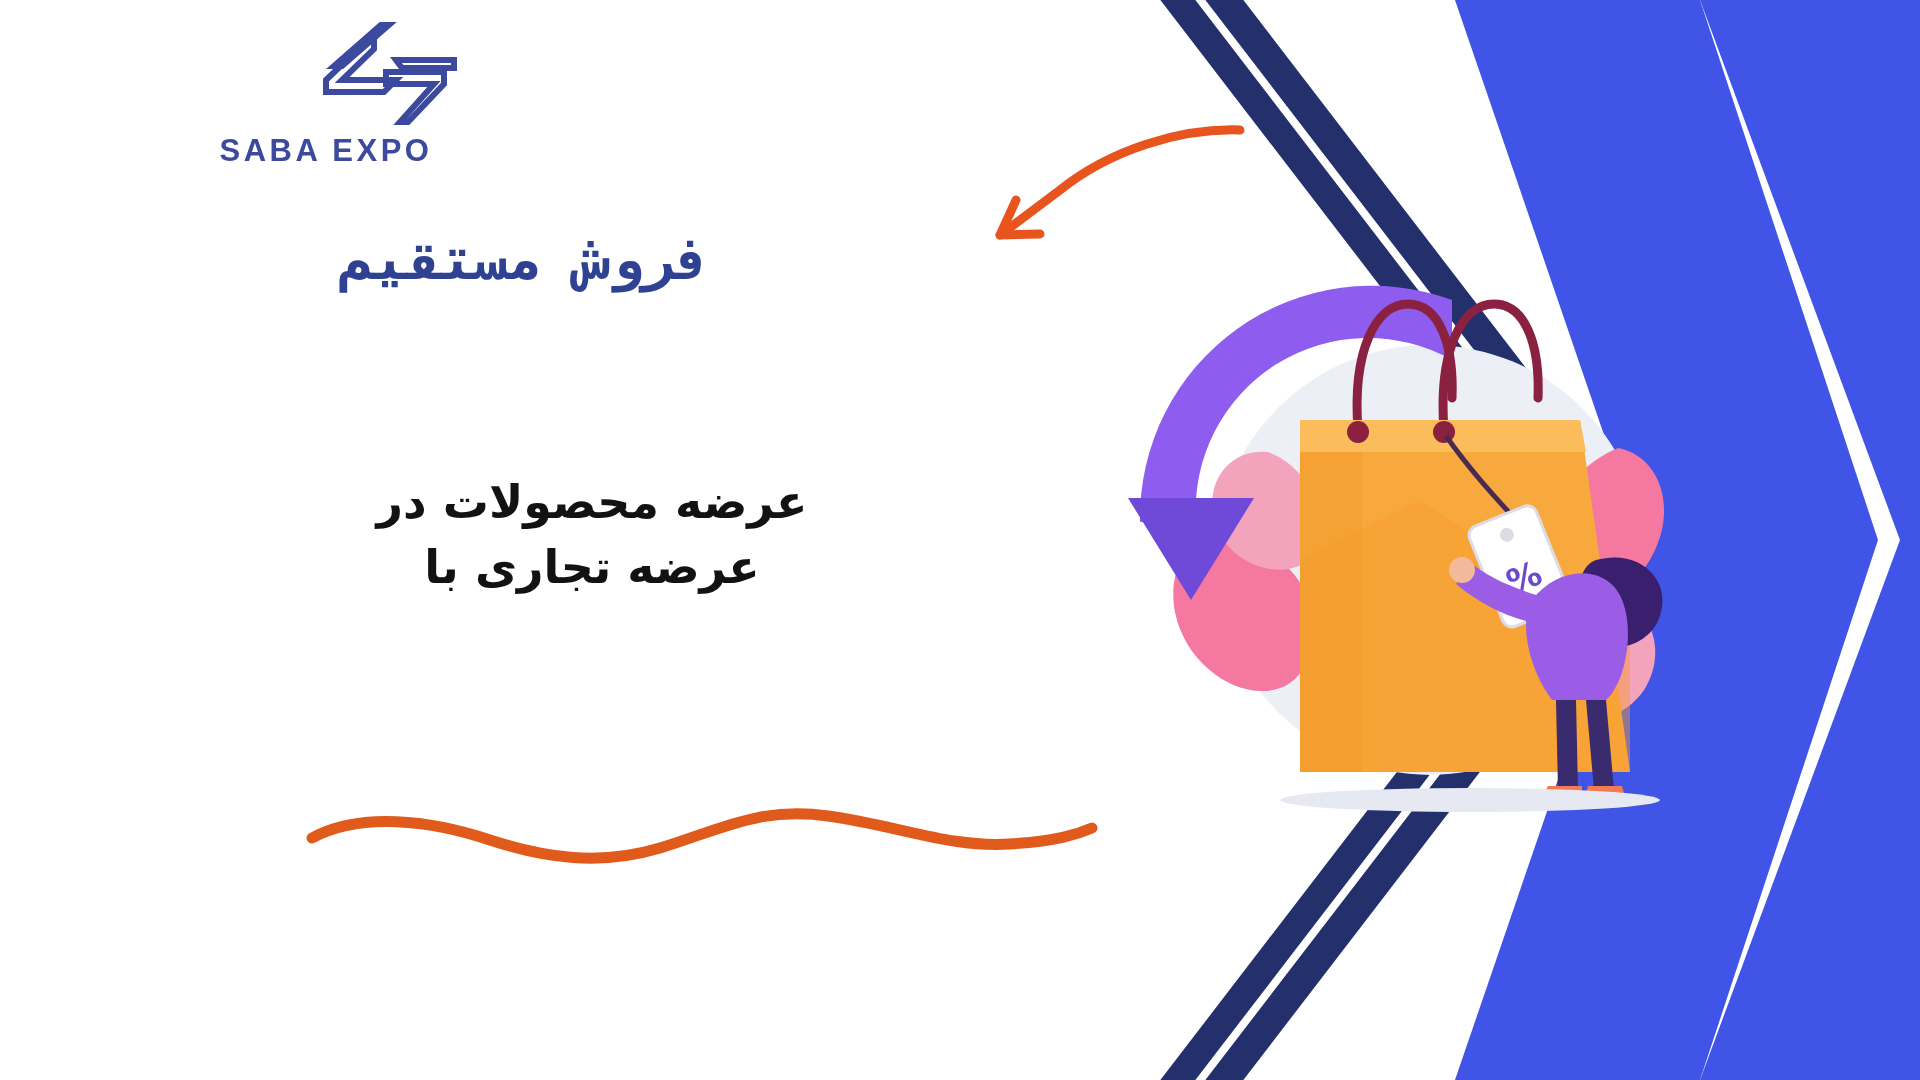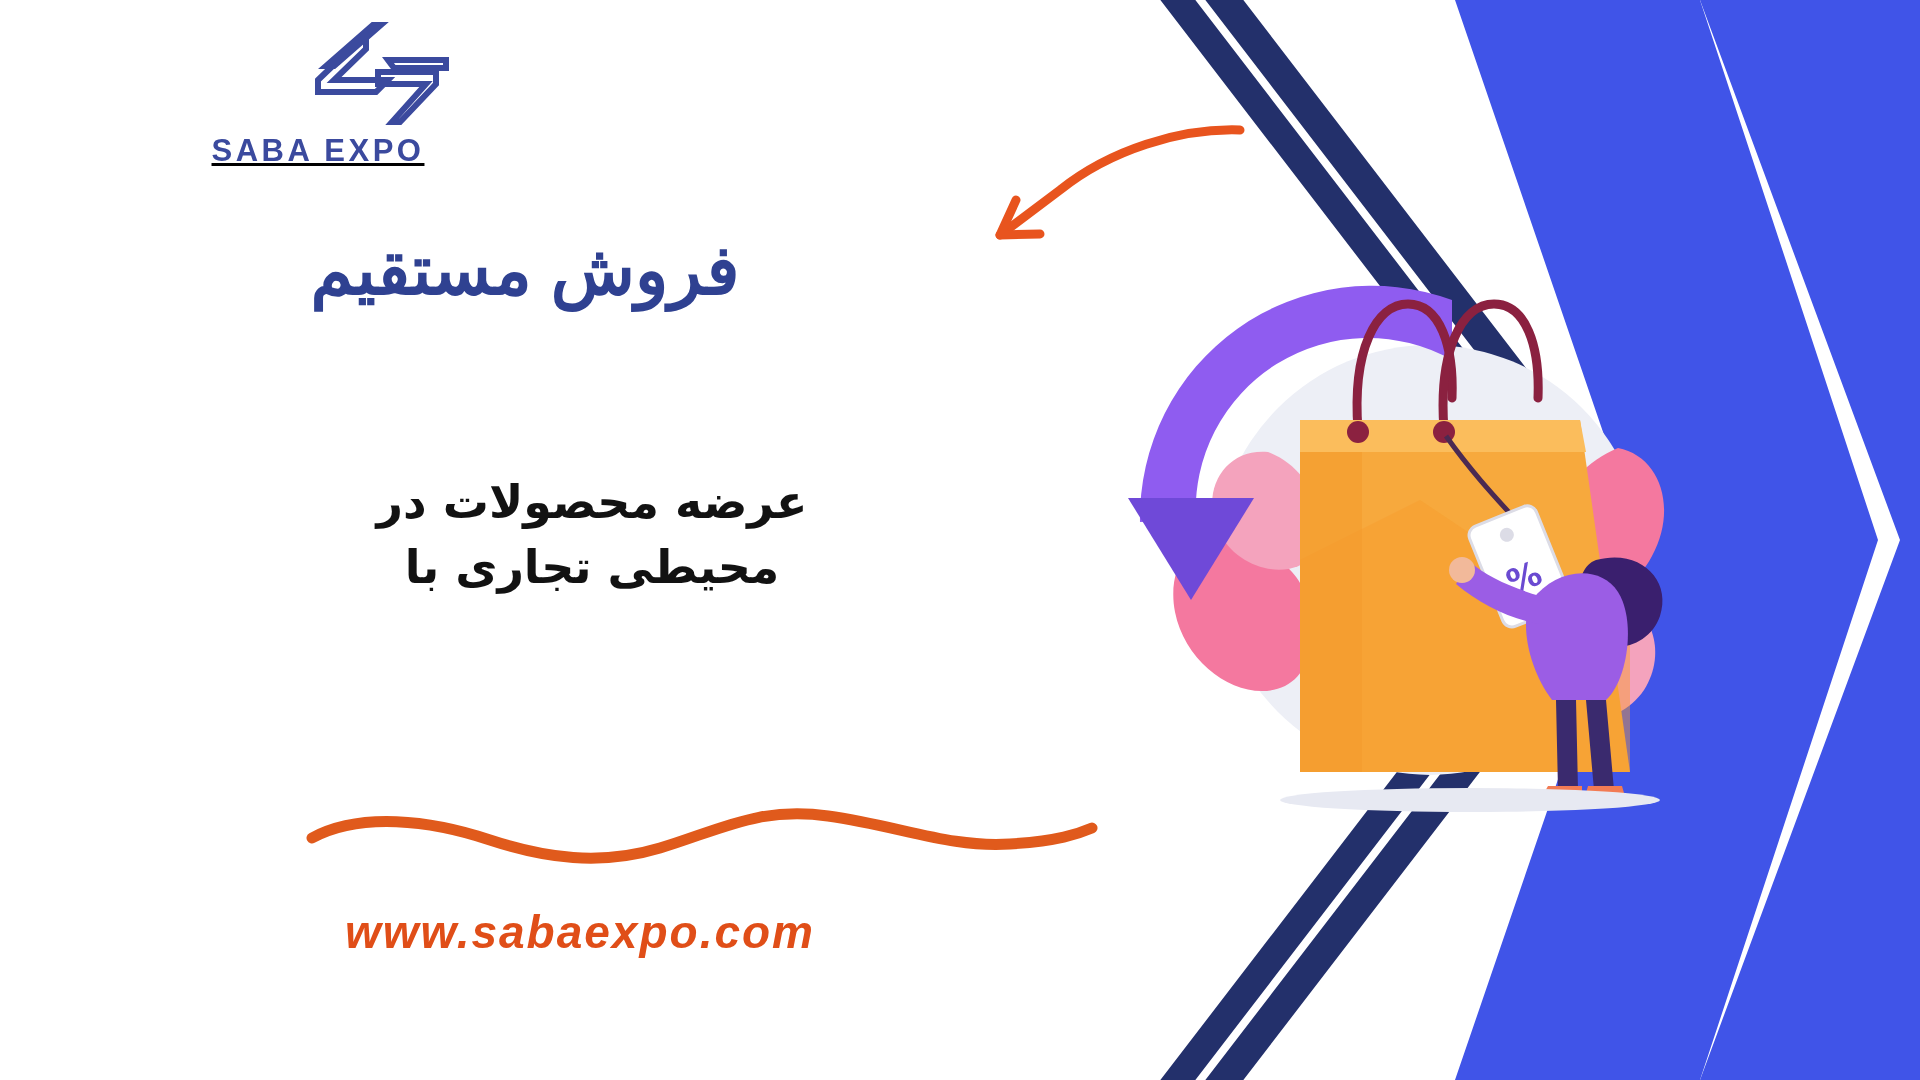--- a/index.html
+++ b/index.html
@@ -1,30 +1,30 @@
 <!DOCTYPE html>
 <html lang="fa" dir="rtl"><head>
 <meta charset="utf-8">
 <style>
   html,body{margin:0;padding:0;background:#fff;}
   body{width:1920px;height:1080px;overflow:hidden;font-family:"DejaVu Sans","Liberation Sans",sans-serif;}
   .stage{position:relative;width:1920px;height:1080px;background:#ffffff;overflow:hidden;}
 
   
-  .logo-block{position:absolute;left:178px;top:22px;width:280px;text-decoration:underline;}
+  .logo-block{position:absolute;left:186px;top:22px;width:280px;}
   .logo-mark{position:relative;width:150px;height:105px;margin-left:52px;}
   .logo-mark svg{display:block;}
   .logo-text{margin-top:6px;font-family:"Liberation Sans",sans-serif;font-weight:bold;
              font-size:31px;letter-spacing:3.5px;color:#3b4a9e;direction:ltr;text-align:center;
              white-space:nowrap;}
 
   
   .title{position:absolute;left:0;top:236px;width:1050px;text-align:center;
-         font-family:Liberation Sans, sans-serif;font-weight:bold;
-         font-size:69px;line-height:1;color:#2f4191;direction:rtl;letter-spacing:-1px;}
+         font-family:Liberation Mono, monospace;font-weight:bold;
+         font-size:56px;line-height:1;color:#2f4191;direction:rtl;letter-spacing:-1px;}
 
   .subtitle{position:absolute;left:312px;top:470px;width:560px;text-align:center;
             font-family:"DejaVu Sans","Liberation Sans",sans-serif;font-weight:bold;
             font-size:46px;line-height:1.42;color:#121212;direction:rtl;}
 
   
   .url{position:absolute;left:300px;top:905px;width:560px;text-align:center;
        font-family:"Liberation Sans",sans-serif;font-style:italic;font-weight:bold;
        font-size:46px;letter-spacing:2px;color:#e04e18;direction:ltr;white-space:nowrap;}
 
@@ -66,29 +66,28 @@
 
   <svg class="ov" viewBox="0 0 1920 1080" aria-hidden="true">
     <path d="M1240 130 C1180 128 1110 150 1060 190 C1040 205 1020 220 1000 235" fill="none" stroke="#e8541e" stroke-width="9" stroke-linecap="round"></path>
     <path d="M1000 235 L1040 234 M1000 235 L1016 200" fill="none" stroke="#e8541e" stroke-width="9" stroke-linecap="round"></path>
   </svg>
 
   <div class="title">فروش مستقیم</div>
 
   <div class="subtitle">
     <div>عرضه محصولات در</div>
-    <div>محیطی تجاری با</div>
+    <div>عرضه تجاری با</div>
   </div>
 
   <svg class="ov" viewBox="0 0 1920 1080" aria-hidden="true">
     <path d="M312 838 C360 812 430 820 490 840 C545 858 600 866 660 848
              C720 830 760 806 828 816 C900 826 950 848 1010 844 C1058 841 1078 834 1092 828" fill="none" stroke="#e05a1c" stroke-width="11" stroke-linecap="round"></path>
   </svg>
 
-  <div class="url">www.sabaexpo.com</div>
 
   <svg class="ov" viewBox="0 0 1920 1080" aria-hidden="true">
 
     <circle cx="1430" cy="560" r="215" fill="#edeff6"></circle>
 
     <path d="M1245 540 C1200 520 1165 560 1175 612 C1186 668 1245 705 1285 686
              C1322 668 1318 600 1292 572 C1276 554 1262 547 1245 540 Z" fill="#f4789f"></path>
     <path d="M1268 452 C1225 448 1200 490 1218 530 C1236 570 1290 582 1312 556
              C1333 531 1316 470 1268 452 Z" fill="#f4a3bd"></path>
     <path d="M1618 448 C1660 456 1678 508 1652 556 C1628 602 1570 616 1548 586

